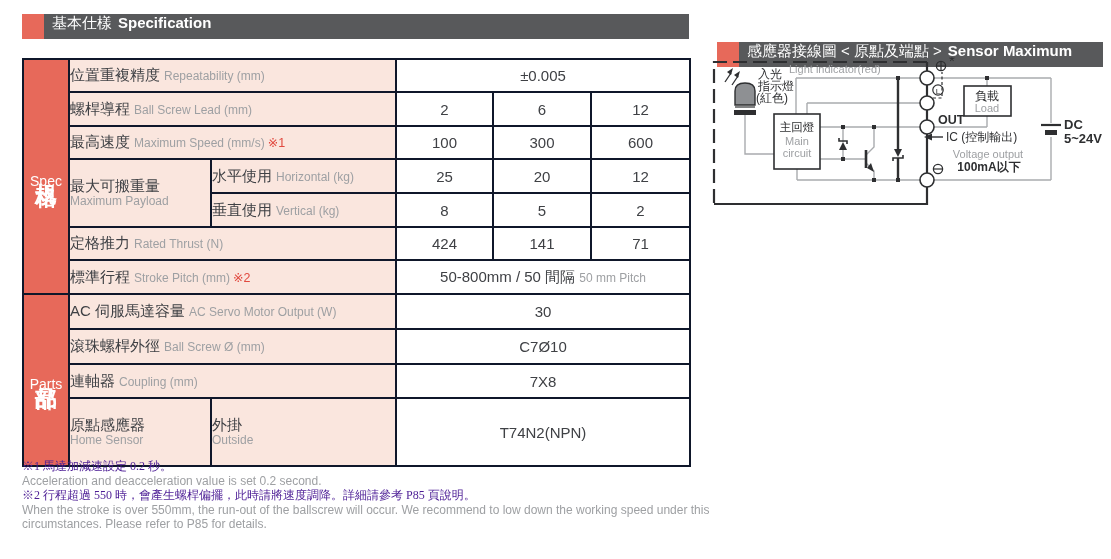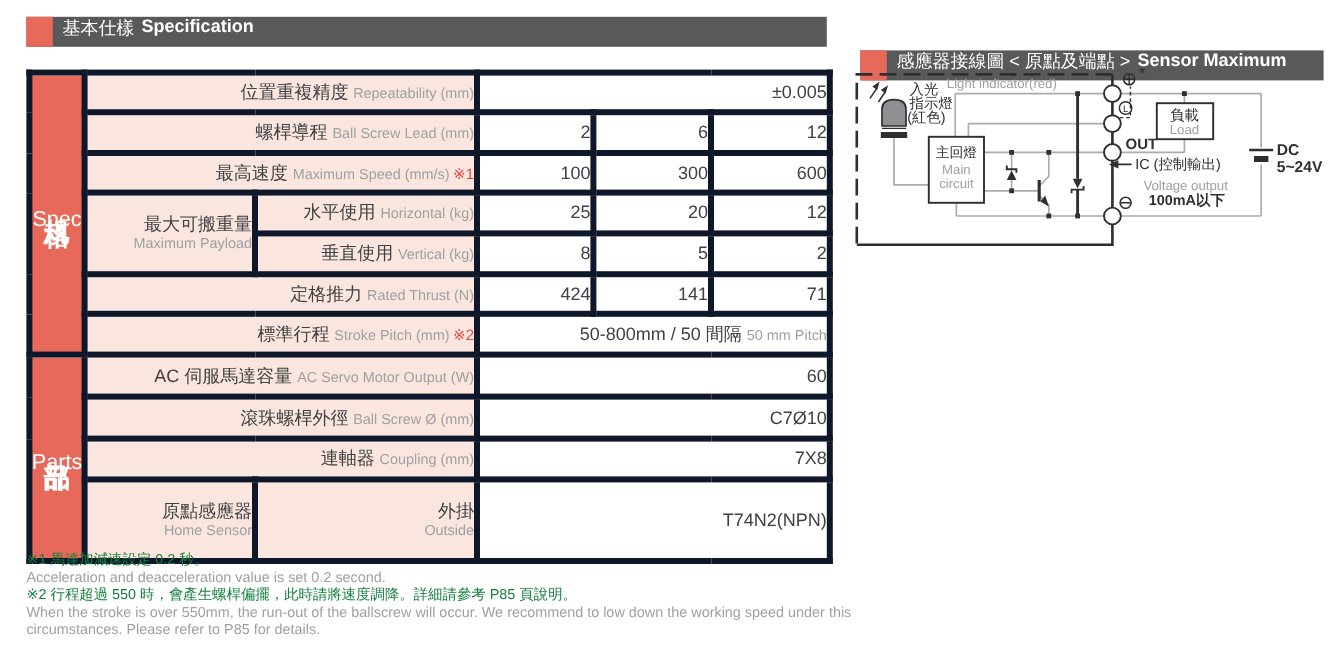--- a/index.html
+++ b/index.html
@@ -10,39 +10,39 @@
   .hdr { position:absolute; top:14px; height:25px; background:#58595B; display:flex; align-items:flex-start; }
   .hdr .sq { width:22px; height:25px; background:#E7695A; flex:0 0 auto; }
   .hdr .t { color:#fff; margin-left:8px; white-space:nowrap; }
   .hdr .zh { font-size:15px; }
   .hdr .mid { font-size:15px; margin-left:4px; }
   .hdr .en { font-size:15px; font-weight:bold; margin-left:6px; }
 
   
   #spec-table { position:absolute; left:22px; top:58px; border-collapse:collapse; table-layout:fixed;
                 width:667px; border:2px solid #3E3F41; }
-  #spec-table td { border:5px solid #0f172a; padding:0; overflow:hidden;text-align:right; }
+  #spec-table td { border:2px solid #0f172a; padding:0; overflow:hidden; }
   td.lbl { background:#FAE6DE; padding-left:8px; }
   td.lbl .zh { font-size:15px; color:#3F4145; }
   td.lbl .en { font-size:12px; color:#9EA0A3; margin-left:4px; }
   td.lbl .note { font-size:12.5px; color:#E1493F; margin-left:3px; }
   td.lbl div.zh { line-height:16px; }
   td.lbl div.en { font-size:12px; color:#9EA0A3; line-height:14px; margin-left:0; }
   td.val { background:#fff; text-align:center; font-size:15px; color:#3F4145;margin-top:44px; }
   td.val .sub { font-size:12px; color:#9EA0A3; }
   td.side { background:#E7695A; color:#fff; text-align:center; vertical-align:middle; }
   .side-wrap { display:flex; flex-direction:column; align-items:center; justify-content:center; }
   .side-zh { writing-mode:vertical-rl; text-orientation:upright; font-size:22px; font-weight:bold; letter-spacing:3px; line-height:1; }
-  .side-en { font-size:18px; margin-top:2px; }
+  .side-en { font-size:14px; margin-top:2px; }
   tr.sec td { border-top:2px solid #3E3F41; }
 
   
   #footnotes { position:absolute; left:22px; top:459px; width:690px; }
   #footnotes div { font-size:12px; line-height:14.5px; }
-  .fn-red { color:#15803d; }
+  .fn-red { color:#4c1d95;font-family:Liberation Serif, serif; }
   .fn-gray { color:#9EA0A3; }
 
   
   #diagram { position:absolute; left:711px; top:57px; }
   #diagram text { fill:#2E2F31; }
   #diagram .gtxt { fill:#9EA0A3; }
 </style>
 </head>
 <body>
 
@@ -138,21 +138,21 @@
     <tr class="sec" style="height:35px">
       <td class="side" rowspan="4">
         <div class="side-wrap">
           <span class="side-zh">部品</span>
           <span class="side-en">Parts</span>
         </div>
       </td>
       <td class="lbl" colspan="2">
         <span class="zh">AC 伺服馬達容量</span><span class="en">AC Servo Motor Output (W)</span>
       </td>
-      <td class="val" colspan="3">60</td>
+      <td class="val" colspan="3">30</td>
     </tr>
     <tr style="height:35px">
       <td class="lbl" colspan="2">
         <span class="zh">滾珠螺桿外徑</span><span class="en">Ball Screw Ø (mm)</span>
       </td>
       <td class="val" colspan="3">C7Ø10</td>
     </tr>
     <tr style="height:34px">
       <td class="lbl" colspan="2">
         <span class="zh">連軸器</span><span class="en">Coupling (mm)</span>

